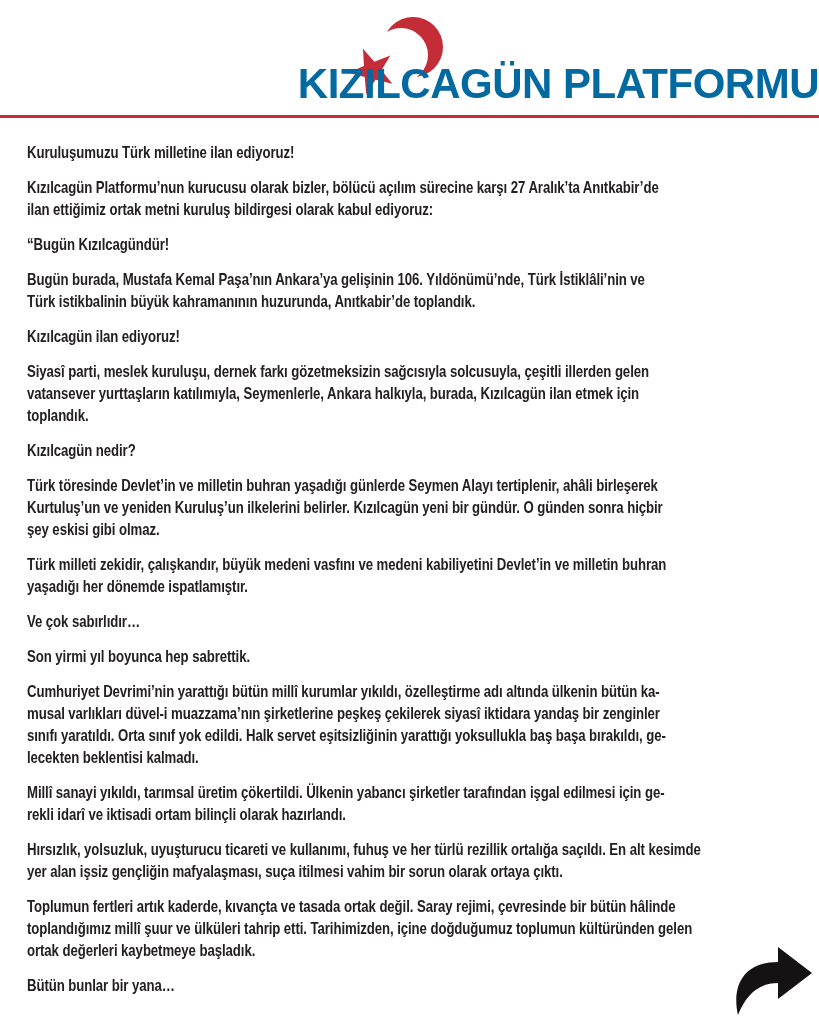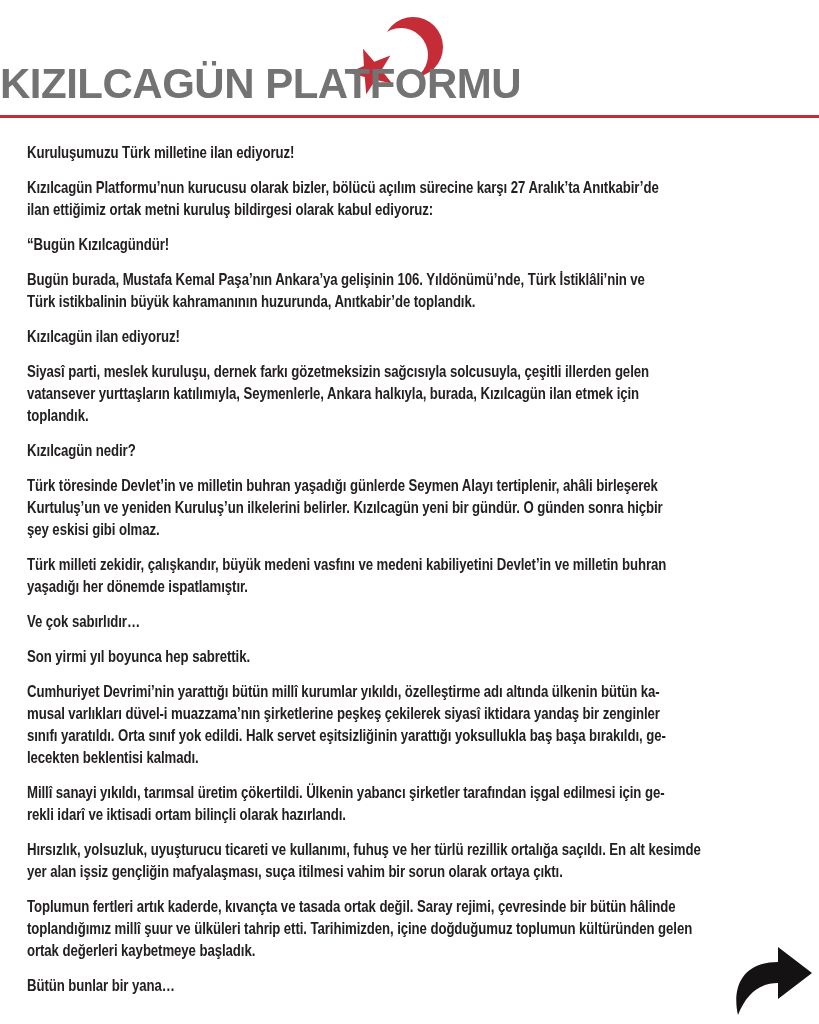--- a/index.html
+++ b/index.html
@@ -28,26 +28,26 @@
     top: 5px;
     width: 140px;
     height: 100px;
     z-index: 1;
   }
   .logo-title {
     position: absolute;
     left: 0;
     top: 63px;
     width: 819px;
-    text-align: left;
+    text-align: right;
     font-size: 42px;
     font-weight: 700;
     letter-spacing: -0.5px;
     line-height: 42px;
-    color: #737373;
+    color: #0369a1;
     z-index: 2;
     margin: 0;
   }
   .header-divider {
     position: absolute;
     left: 0;
     top: 115px;
     width: 819px;
     height: 3px;
     background: #c42d37;

